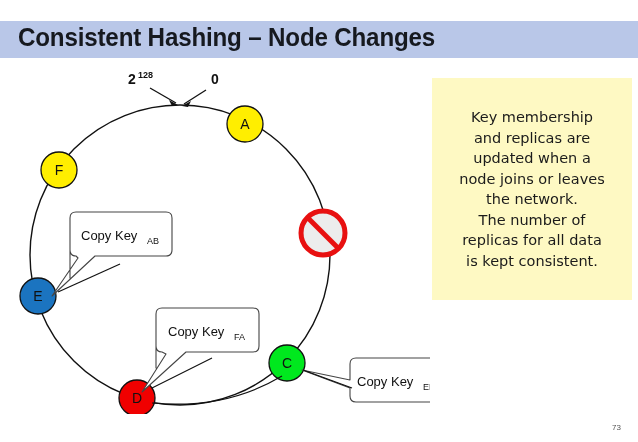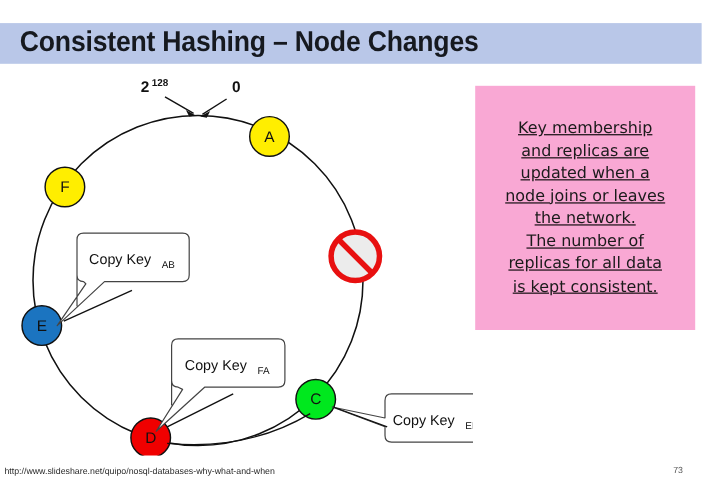--- a/index.html
+++ b/index.html
@@ -58,22 +58,22 @@
   .axis-sup{
     font-family:"Liberation Sans", sans-serif;
     font-size:9px;
     font-weight:bold;
     fill:#111;
   }
 
   
   .note-panel{
     position:absolute;left:432px;top:78px;width:200px;height:222px;
-    background:#f9a8d4;
-    display:flex;align-items:center;justify-content:center;text-decoration:underline;
+    background:#fef9c3;
+    display:flex;align-items:center;justify-content:center;
   }
   .note-text{
     font-family:"DejaVu Sans", sans-serif;
     font-size:14.5px;
     line-height:20.5px;
     color:#1b1b1b;
     text-align:center;
     padding:0 6px;
     white-space:pre-line;
   }
@@ -179,16 +179,15 @@
     <div class="note-text">Key membership
 and replicas are
 updated when a
 node joins or leaves
 the network.
 The number of
 replicas for all data
 is kept consistent.</div>
   </div>
 
-  <div class="footer-url">http://www.slideshare.net/quipo/nosql-databases-why-what-and-when</div>
   <div class="footer-page">73</div>
 
 </div>
 
 </body></html>

